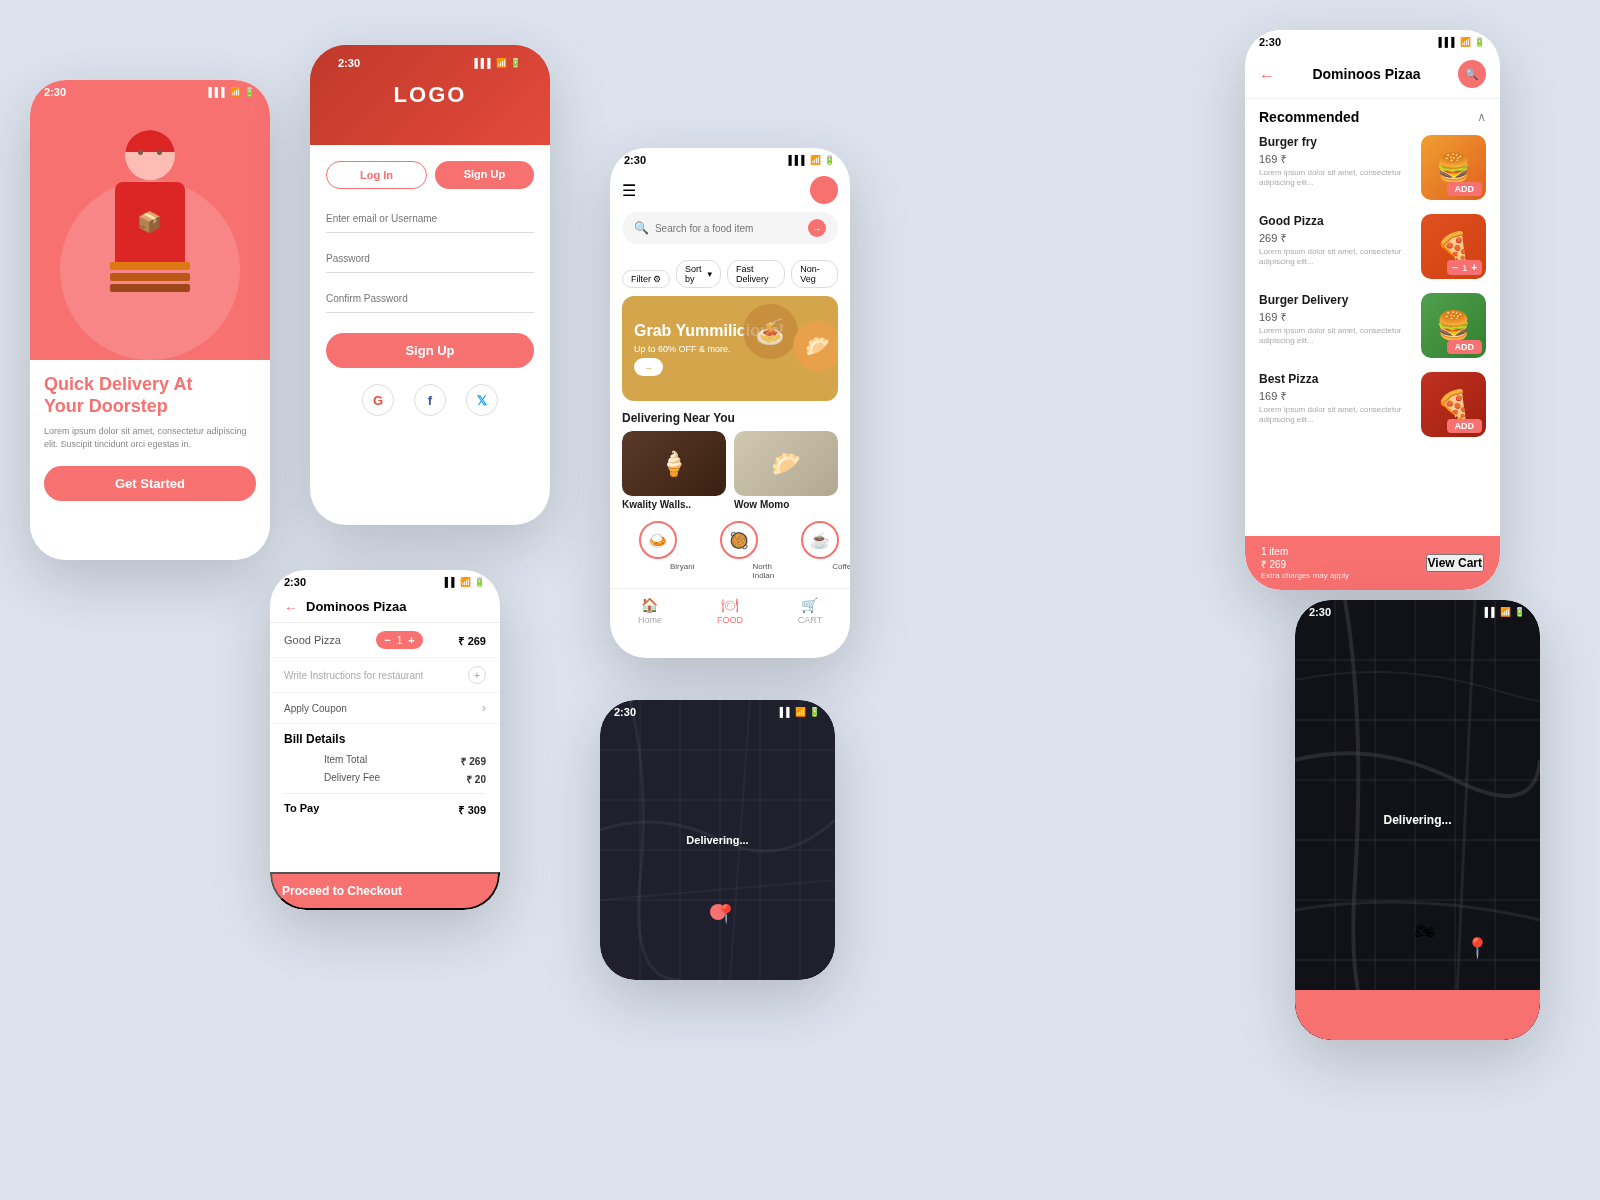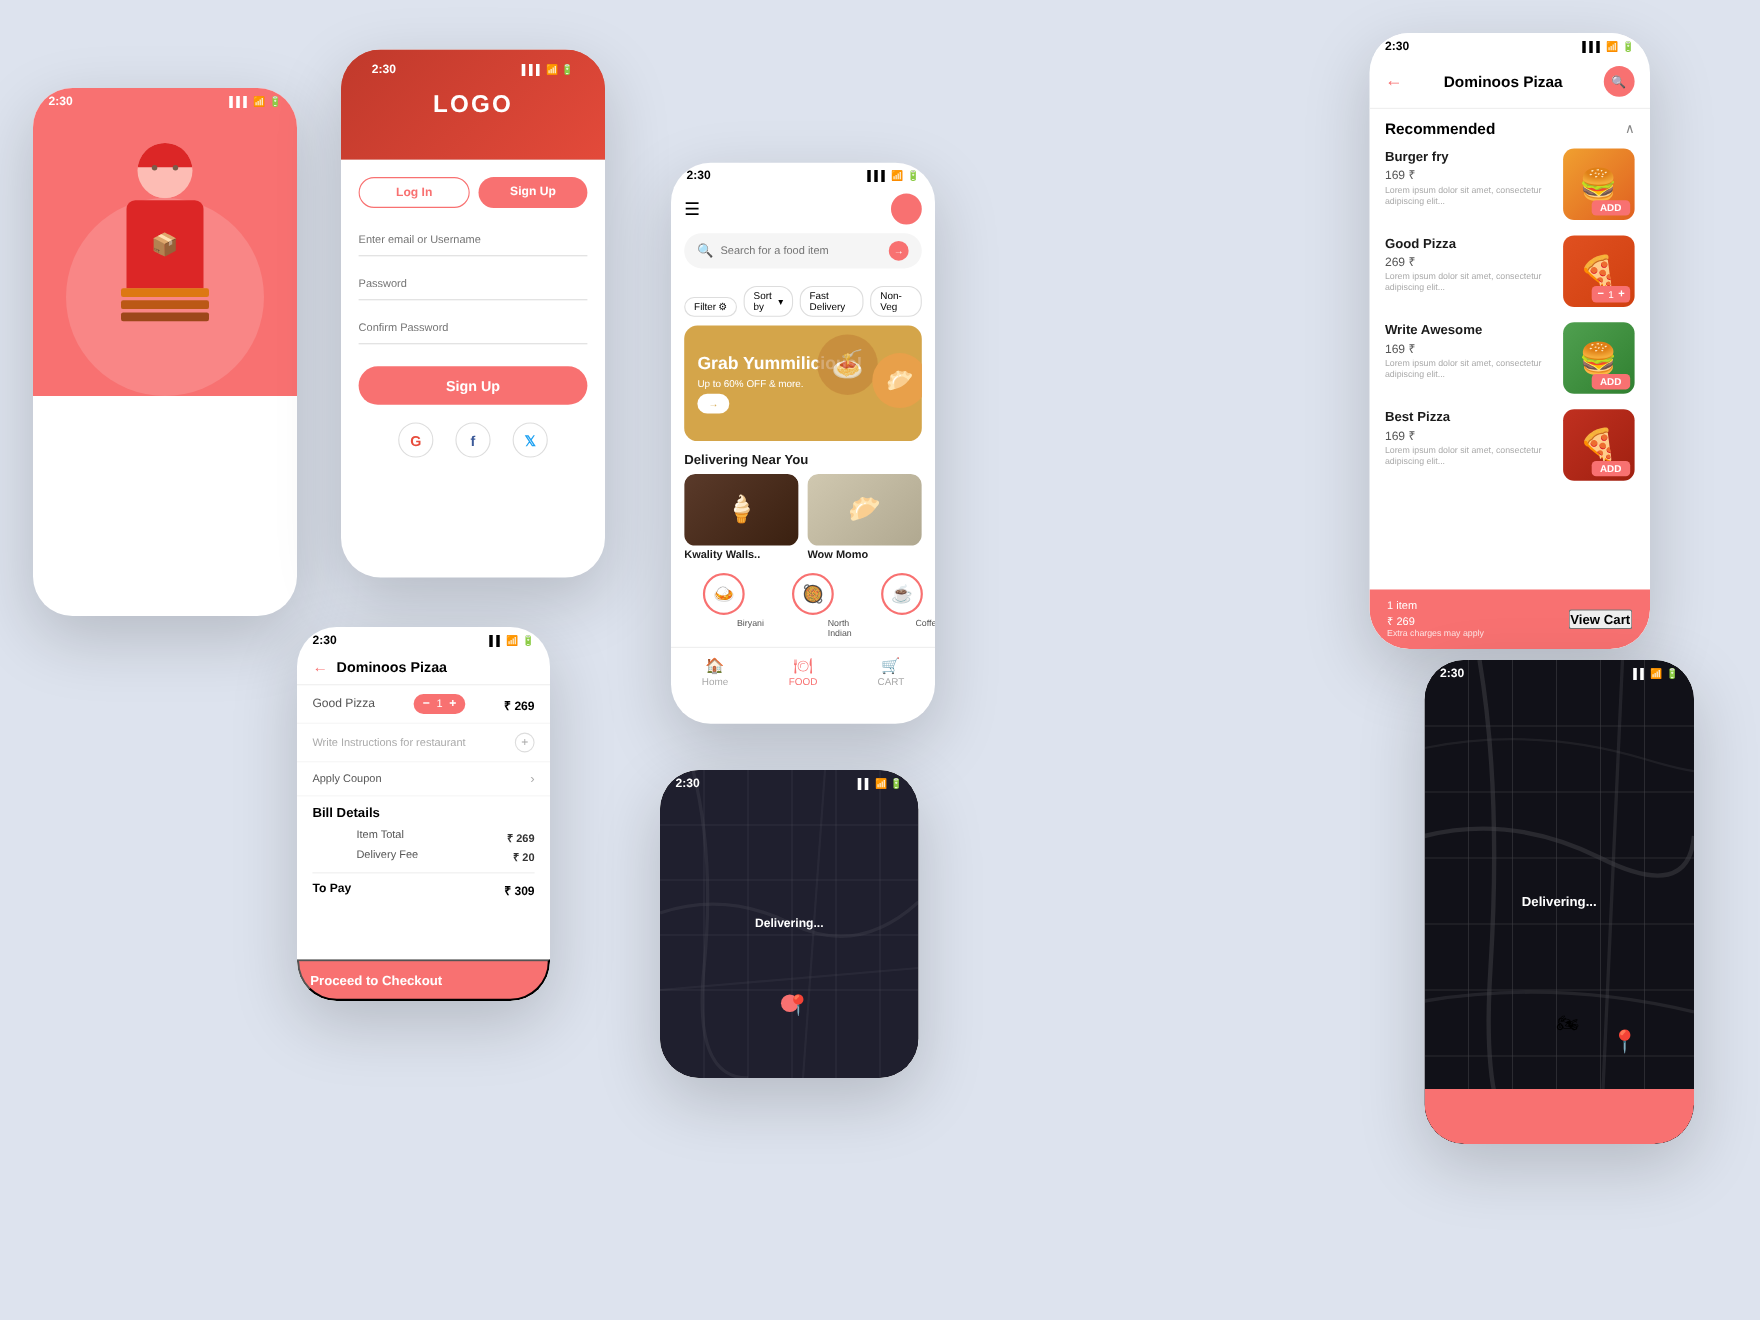--- a/index.html
+++ b/index.html
@@ -714,20 +714,28 @@
           <div style="color:#fff;font-size:20px;font-weight:700;">📦</div>
         </div>
         <div class="pizza-boxes">
           <div class="pizza-box"></div>
           <div class="pizza-box" style="background:#b45309;"></div>
           <div class="pizza-box" style="background:#92400e;"></div>
         </div>
       </div>
     </div>
   </div>
+  <div class="splash-bottom">
+    <div class="splash-title">
+      <span>Quick Delivery At</span><br>
+      <span>Your </span><span style="color:#f87171;">Doorstep</span>
+    </div>
+    <div class="splash-desc">Lorem ipsum dolor sit amet, consectetur adipiscing elit. Suscipit tincidunt orci egestas in.</div>
+    <button class="get-started-btn">Get Started</button>
+  </div>
 </div>
 
 <div class="phone" id="phone2">
   <div class="auth-top">
     <div class="auth-top-bg"></div>
     <div style="position:absolute;top:6px;left:0;right:0;padding:0 14px;">
       <div class="status-bar" style="color:#fff;">
         <span class="time">2:30</span>
         <div class="status-icons">
           <span>▌▌▌</span>
@@ -884,21 +892,21 @@
         <div class="qty-control">
           <span class="qty-btn">−</span>
           <span class="qty-val">1</span>
           <span class="qty-btn">+</span>
         </div>
       </div>
     </div>
 
     <div class="menu-item">
       <div class="menu-item-info">
-        <div class="menu-item-name">Write Awesome</div>
+        <div class="menu-item-name">Burger Delivery</div>
         <div class="menu-item-price">169 ₹</div>
         <div class="menu-item-desc">Lorem ipsum dolor sit amet, consectetur adipiscing elit...</div>
       </div>
       <div class="menu-item-img food-img-burger2">
         <span style="font-size:28px;">🍔</span>
         <button class="add-btn">ADD</button>
       </div>
     </div>
 
     <div class="menu-item">

